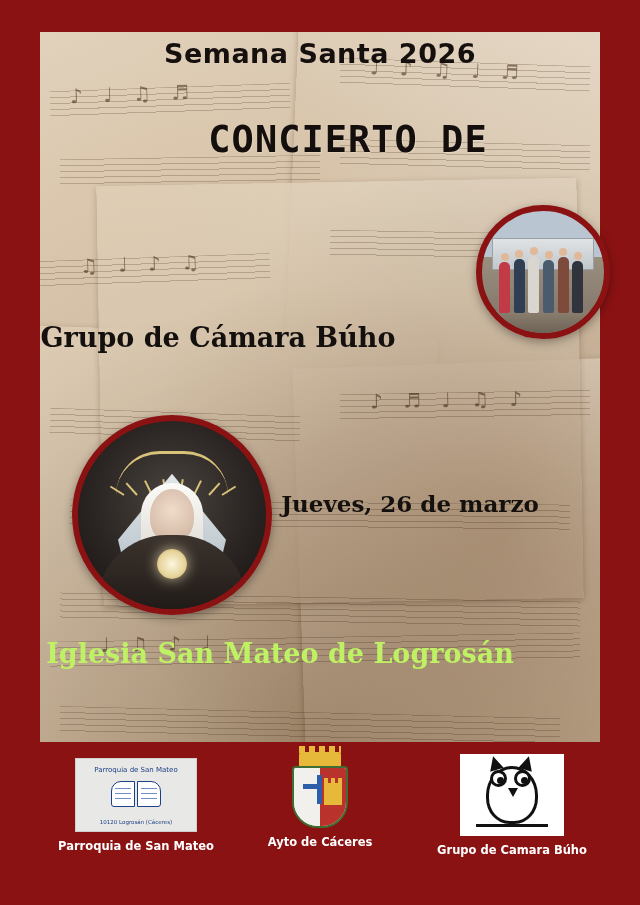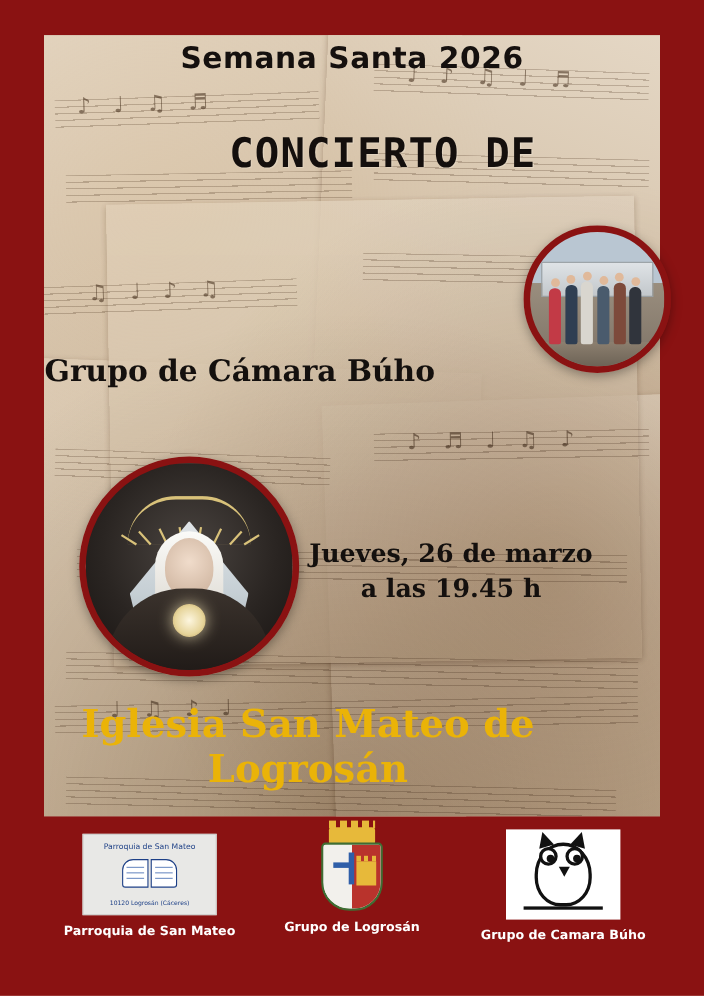--- a/index.html
+++ b/index.html
@@ -106,22 +106,22 @@
     color: #14100e;
     text-align: center;
   }
   #fecha1 { top: 490px; }
   #fecha2 { top: 522px; }
 
   #lugar {
     top: 638px; left: 20px; width: 520px;
     font-family: "DejaVu Serif", serif;
     font-weight: bold;
-    font-size: 35px;
-    color: #eab308;
+    font-size: 27px;
+    color: #bef264;
   }
 
   
   .photo-circle {
     position: absolute;
     border-radius: 50%;
     border: 6px solid #8a1212;
     overflow: hidden;
     box-shadow: 0 3px 10px rgba(0,0,0,.35);
   }
@@ -340,21 +340,20 @@
     <div class="ink notes" style="left:330px; top:356px; font-size:20px; transform:rotate(-1deg);">♪ ♬ ♩ ♫ ♪</div>
     <div class="ink notes" style="left:60px;  top:600px; font-size:20px; transform:rotate(-1deg);">♩ ♫ ♪ ♩</div>
 
     <div class="grain"></div>
   </div>
 
   <div class="txt" id="semana">Semana Santa 2026</div>
   <div class="txt" id="title1">CONCIERTO DE</div>
   <div class="txt" id="grupo">Grupo de Cámara Búho</div>
   <div class="txt" id="fecha1">Jueves, 26 de marzo</div>
-  <div class="txt" id="fecha2">a las 19.45 h</div>
   <div class="txt" id="lugar">Iglesia San Mateo de Logrosán</div>
 
   <div class="photo-circle" id="choir-photo">
     <div id="choir-inner">
       <div class="choir-wall"></div>
       <div class="floor"></div>
       <div class="person" style="left:14%;  height:42%; background:#c23a46;">
           <span class="head"></span>
         </div>
       <div class="person" style="left:26%;  height:45%; background:#2f3e52;">
@@ -419,21 +418,21 @@
       <div class="shield">
         <div class="crown"></div>
         <div class="shield-body">
           <div class="shield-half-left"></div>
           <div class="shield-half-right"></div>
           <div class="cross-v"></div>
           <div class="cross-h"></div>
           <div class="castle"></div>
         </div>
       </div>
-      <div class="logo-caption">Grupo de Logrosán</div>
+      <div class="logo-caption">Ayto de Cáceres</div>
     </div>
 
     <div class="logo-block" id="logo-buho">
       <div class="buho-box">
         <div class="owl-ear l"></div>
         <div class="owl-ear r"></div>
         <div class="owl-body"></div>
         <div class="owl-eye l"></div>
         <div class="owl-eye r"></div>
         <div class="owl-beak"></div>

